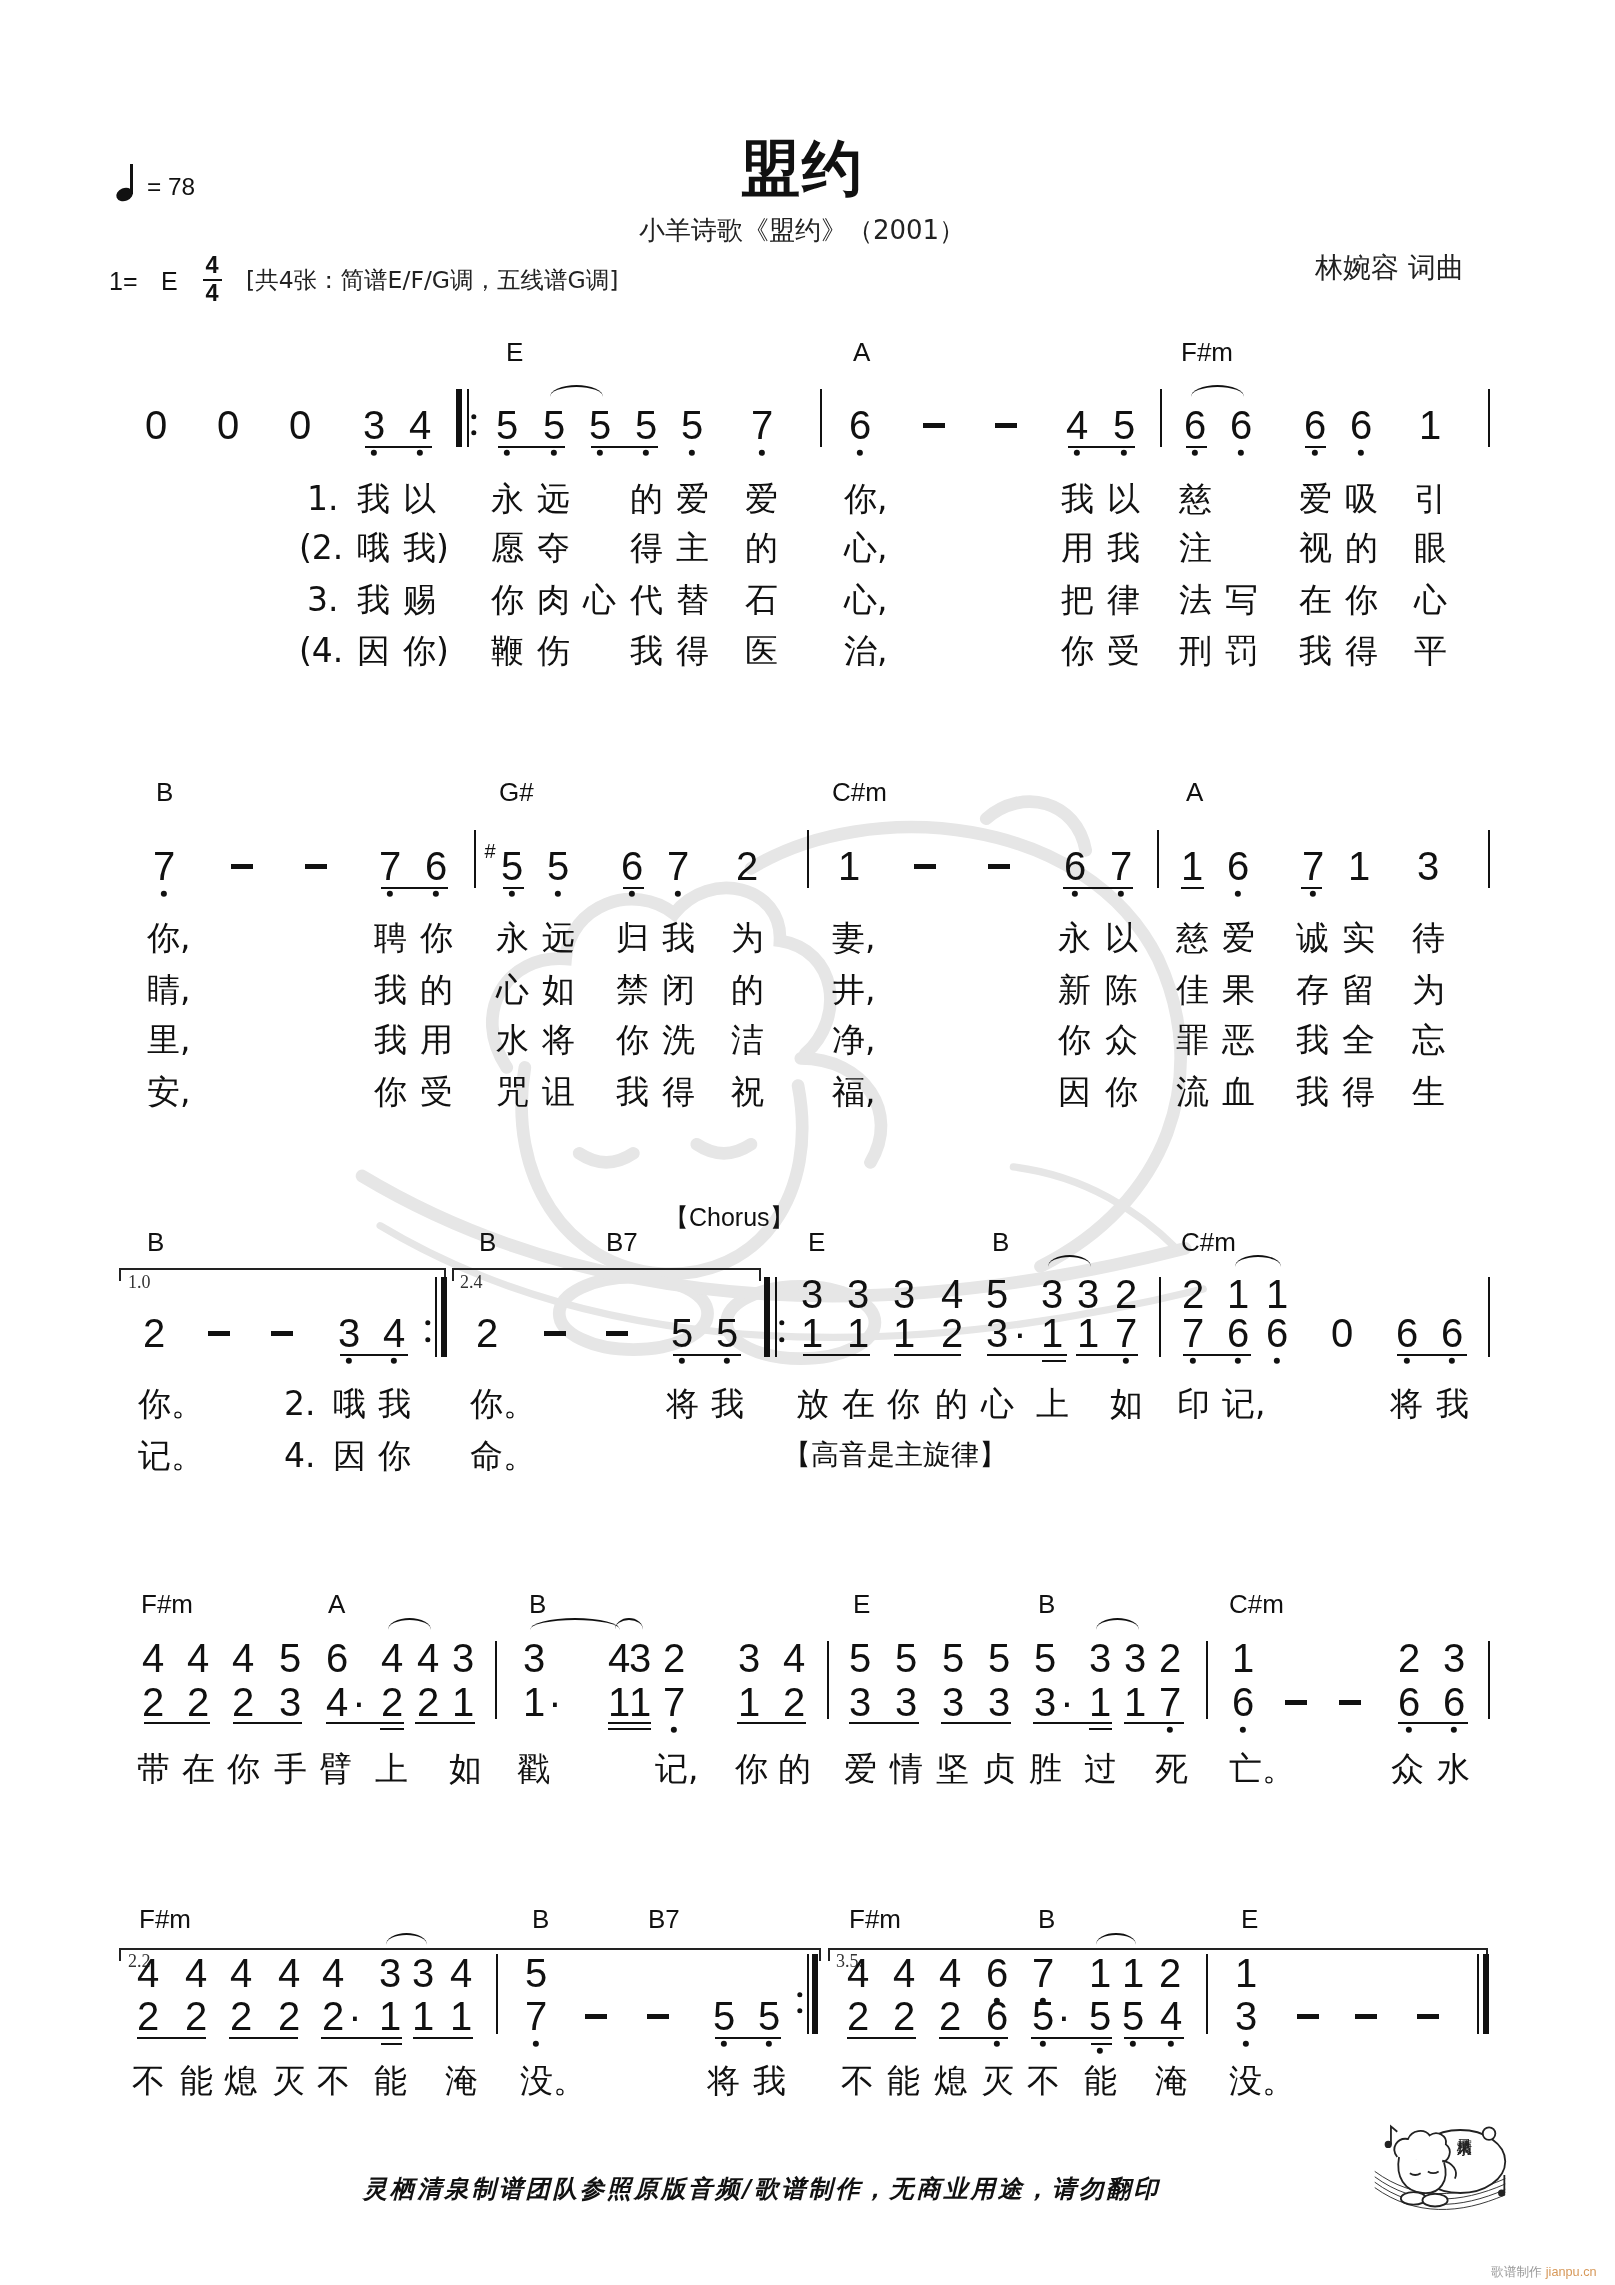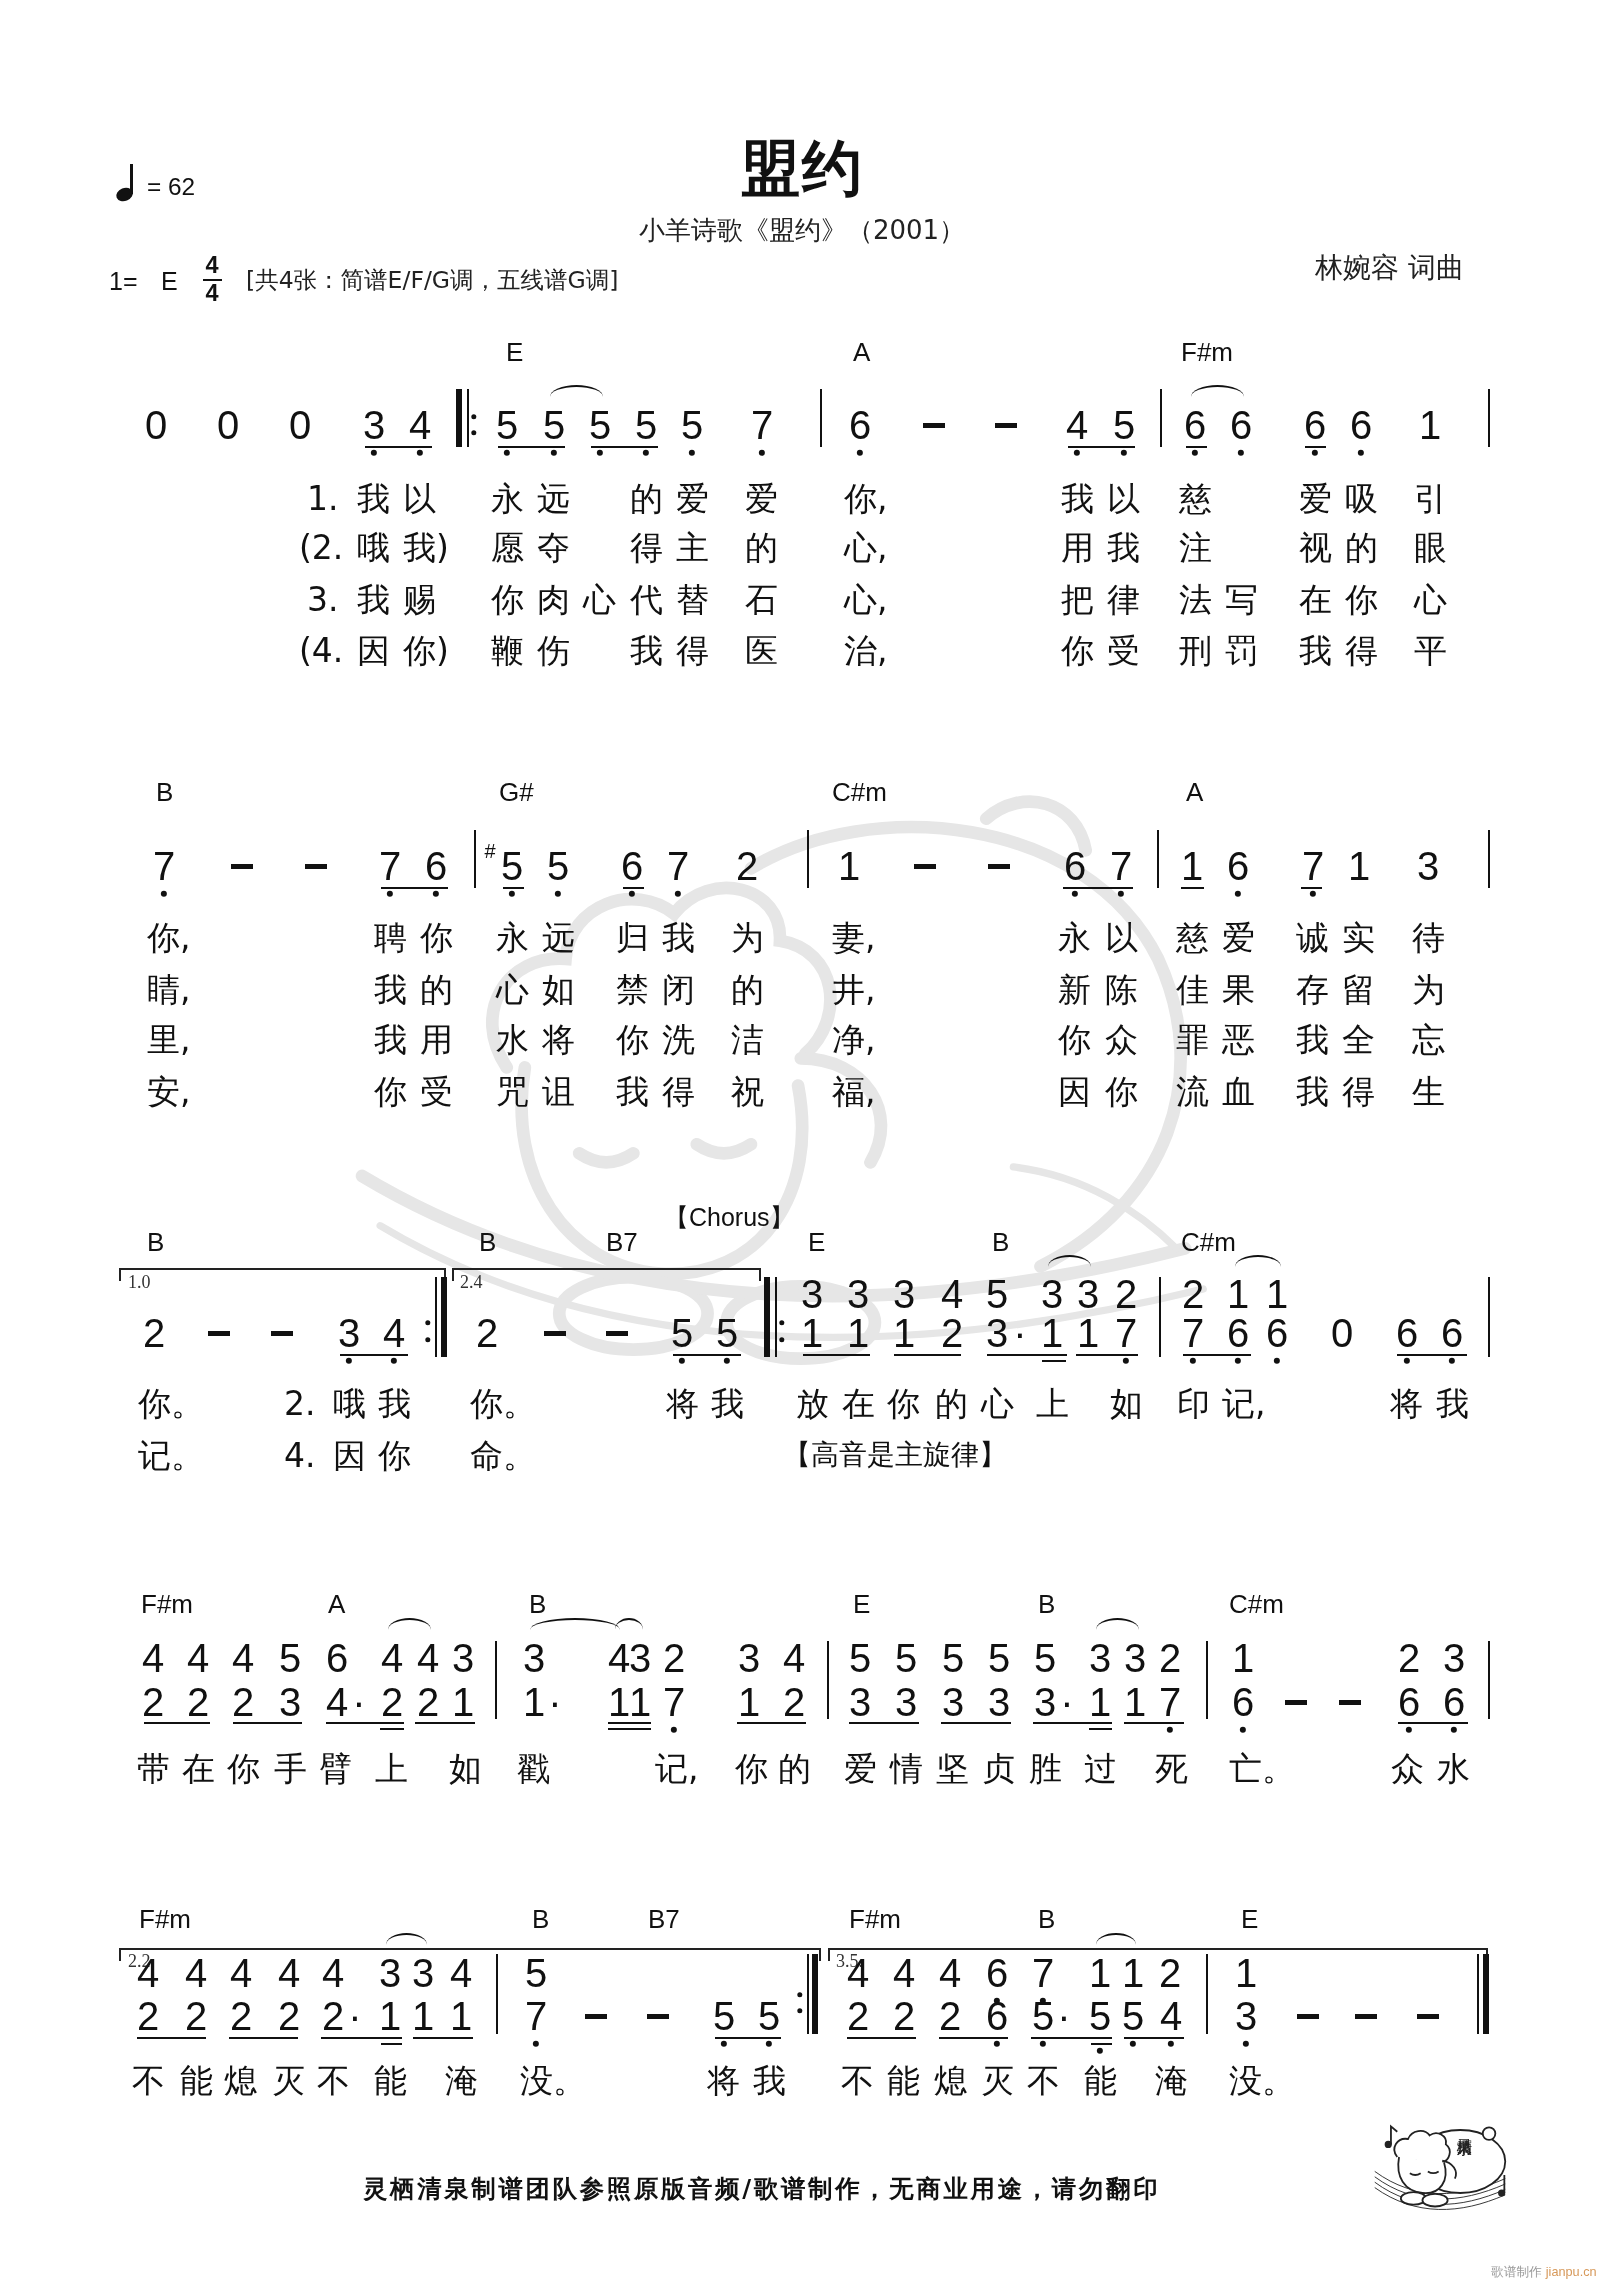--- a/index.html
+++ b/index.html
@@ -37,21 +37,21 @@
   .bar { position: absolute; background: #111; }
   .rdot { position: absolute; width: 5.4px; height: 5.4px; border-radius: 50%; background: #111; transform: translate(-50%, -50%); }
   .volta-line { position: absolute; height: 1.8px; background: #222; }
   .volta-tick { position: absolute; width: 1.8px; height: 12.7px; background: #222; }
   .volta-label { position: absolute; font-family: "Liberation Serif", serif; font-size: 18px; color: #333; line-height: 1; }
   .lyric { position: absolute; transform: translateY(-50%); font-family: "DejaVu Sans", sans-serif; font-size: 33px; line-height: 1; white-space: nowrap; letter-spacing: 0; }
   .lyric.small { font-size: 28px; }
   .chorus-label { left: 664px; top: 1217px; transform: translateY(-50%); font-family: "Liberation Sans", sans-serif; font-size: 25px; }
 
   
-  .credit { left: 363px; top: 2189px; transform: translateY(-50%); font-family: "DejaVu Serif", serif; font-weight: bold; font-size: 24.4px; letter-spacing: 2.7px; text-align: right; }
+  .credit { left: 363px; top: 2189px; transform: translateY(-50%); font-family: "DejaVu Serif", serif; font-weight: bold; font-style: italic; font-size: 24.4px; letter-spacing: 2.7px; text-align: right; }
   .logo { position: absolute; left: 1370px; top: 2121px; width: 140px; height: 90px; }
   .logo-text { position: absolute; left: 1456px; top: 2126px; writing-mode: vertical-rl; font-size: 15.4px; line-height: 1; color: #222; letter-spacing: 0.9px; }
   .site-wm { left: 1491px; top: 2272px; transform: translateY(-50%); font-size: 12.7px; color: #9a9a9a; }
   .site-wm .dom { color: #d7995a; font-family: "Liberation Sans", sans-serif; }
 </style>
 </head>
 <body>
 
 <div id="page">
 
@@ -65,21 +65,21 @@
     <path d="M 770 1265 q 30 20 60 0"></path>
     <ellipse cx="700" cy="1452" rx="82" ry="40"></ellipse>
     <ellipse cx="885" cy="1462" rx="82" ry="40"></ellipse>
     <path d="M 400 1300 C 600 1420, 900 1485, 1310 1380"></path>
     <path d="M 420 1355 C 620 1475, 920 1525, 1330 1425" stroke-width="8"></path>
     <path d="M 1120 1290 C 1200 1300, 1260 1340, 1300 1380" stroke-width="8"></path>
   </svg>
 
   <div class="tempo-head"></div>
   <div class="tempo-stem"></div>
-  <div class="abs tempo-text">= 62</div>
+  <div class="abs tempo-text">= 78</div>
 
   <div class="abs title">盟约</div>
   <div class="abs subtitle">小羊诗歌《盟约》（2001）</div>
 
   <div class="abs key-a">1=</div>
   <div class="abs key-e">E</div>
   <div class="abs ts" style="top:266px">4</div>
   <div class="ts-line"></div>
   <div class="abs ts" style="top:294px">4</div>
   <div class="abs key-info">[共4张：简谱E/F/G调，五线谱G调]</div>

